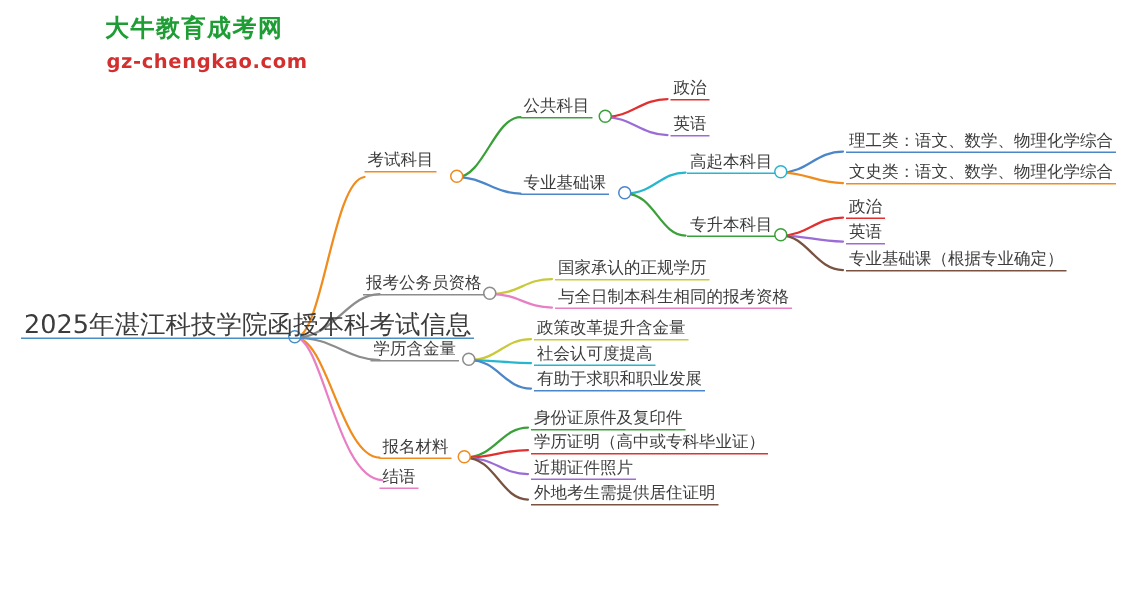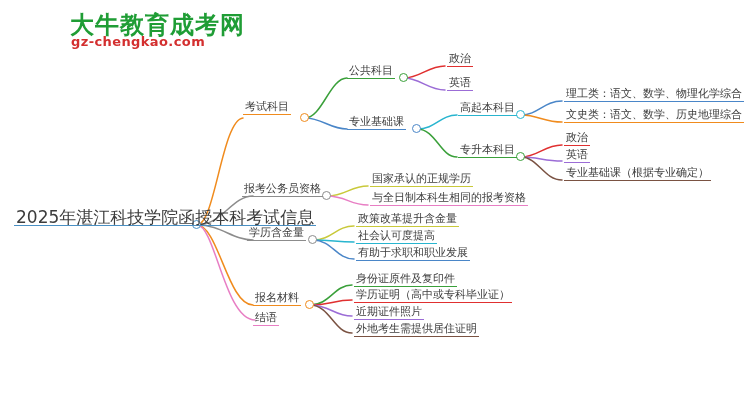--- a/index.html
+++ b/index.html
@@ -45,21 +45,21 @@
     position:absolute;left:4px;top:12px;width:36px;height:24px;
     text-align:center;font-size:15px;line-height:22px;font-weight:bold;
     color:#111;letter-spacing:-1px;
   }
   .logo-dot{
     position:absolute;right:4px;top:4px;width:9px;height:9px;
     border-radius:50%;background:#e23b2e;
   }
   .logo-title{
     position:absolute;left:52px;top:1px;
-    font-size:24px;font-weight:bold;color:#1f9d35;
+    font-size:16px;font-weight:bold;color:#1f9d35;
     letter-spacing:1px;white-space:nowrap;
   }
   .logo-url{
     position:absolute;left:53px;top:26px;
     font-size:13px;font-weight:bold;color:#d32f2f;
     letter-spacing:0.4px;white-space:nowrap;
   }
 
   
   .node{
@@ -162,21 +162,21 @@
   <div class="node leaf" style="left:447px;top:52px;border-bottom-color:#e03030;">政治</div>
 
   <div class="node leaf" style="left:447px;top:76px;border-bottom-color:#9b6cd6;">英语</div>
 
   <div class="node leaf" style="left:458px;top:101px;border-bottom-color:#28b5cf;">高起本科目</div>
 
   <div class="node leaf" style="left:458px;top:143px;border-bottom-color:#3aa03a;">专升本科目</div>
 
   <div class="node leaf" style="left:564px;top:87px;border-bottom-color:#4a86c8;">理工类：语文、数学、物理化学综合</div>
 
-  <div class="node leaf" style="left:564px;top:108px;border-bottom-color:#f08b1d;">文史类：语文、数学、历史地理综合</div>
+  <div class="node leaf" style="left:564px;top:108px;border-bottom-color:#f08b1d;">文史类：语文、数学、物理化学综合</div>
 
   <div class="node leaf" style="left:564px;top:131px;border-bottom-color:#e03030;">政治</div>
 
   <div class="node leaf" style="left:564px;top:148px;border-bottom-color:#9b6cd6;">英语</div>
 
   <div class="node leaf" style="left:564px;top:166px;border-bottom-color:#7a5242;">专业基础课（根据专业确定）</div>
 
   <div class="node leaf" style="left:370px;top:172px;border-bottom-color:#c9c93a;">国家承认的正规学历</div>
 
   <div class="node leaf" style="left:370px;top:191px;border-bottom-color:#e87ec4;">与全日制本科生相同的报考资格</div>

